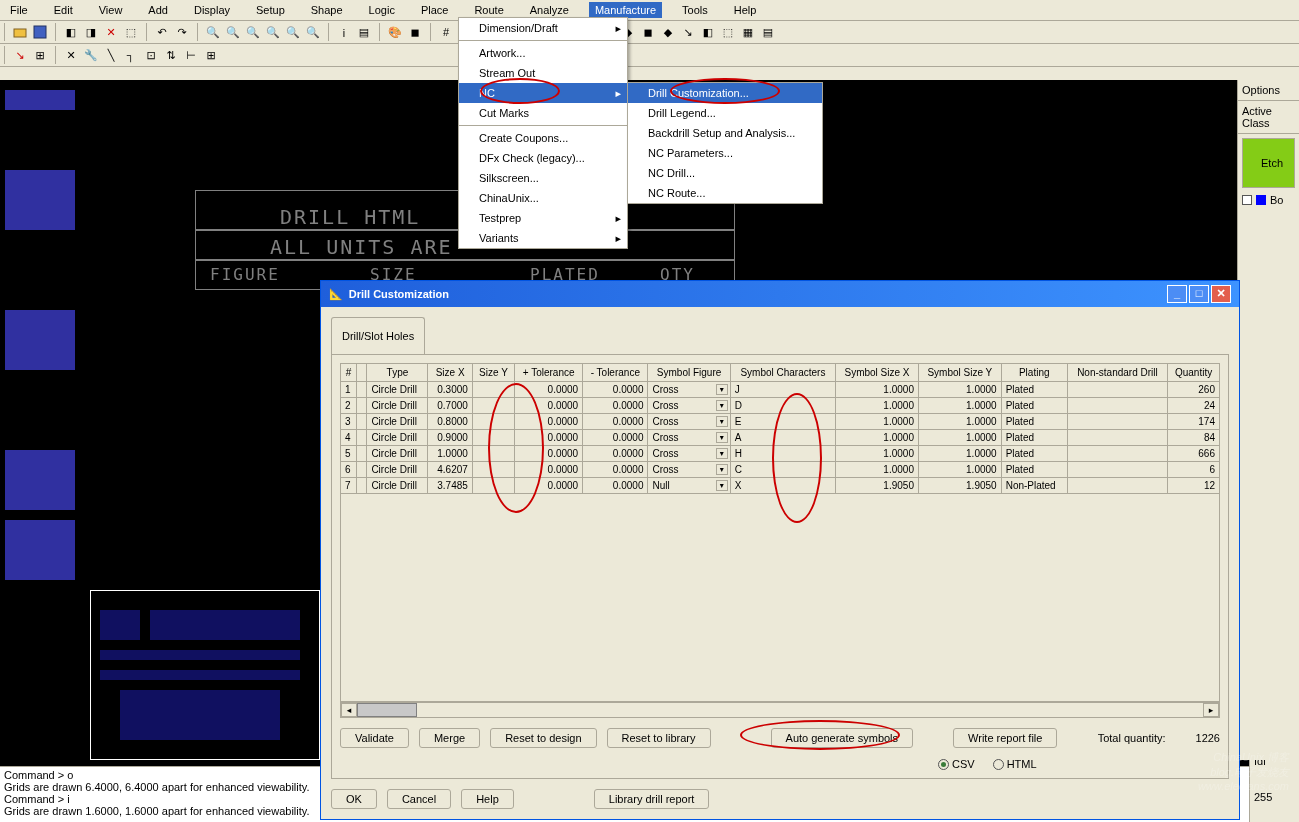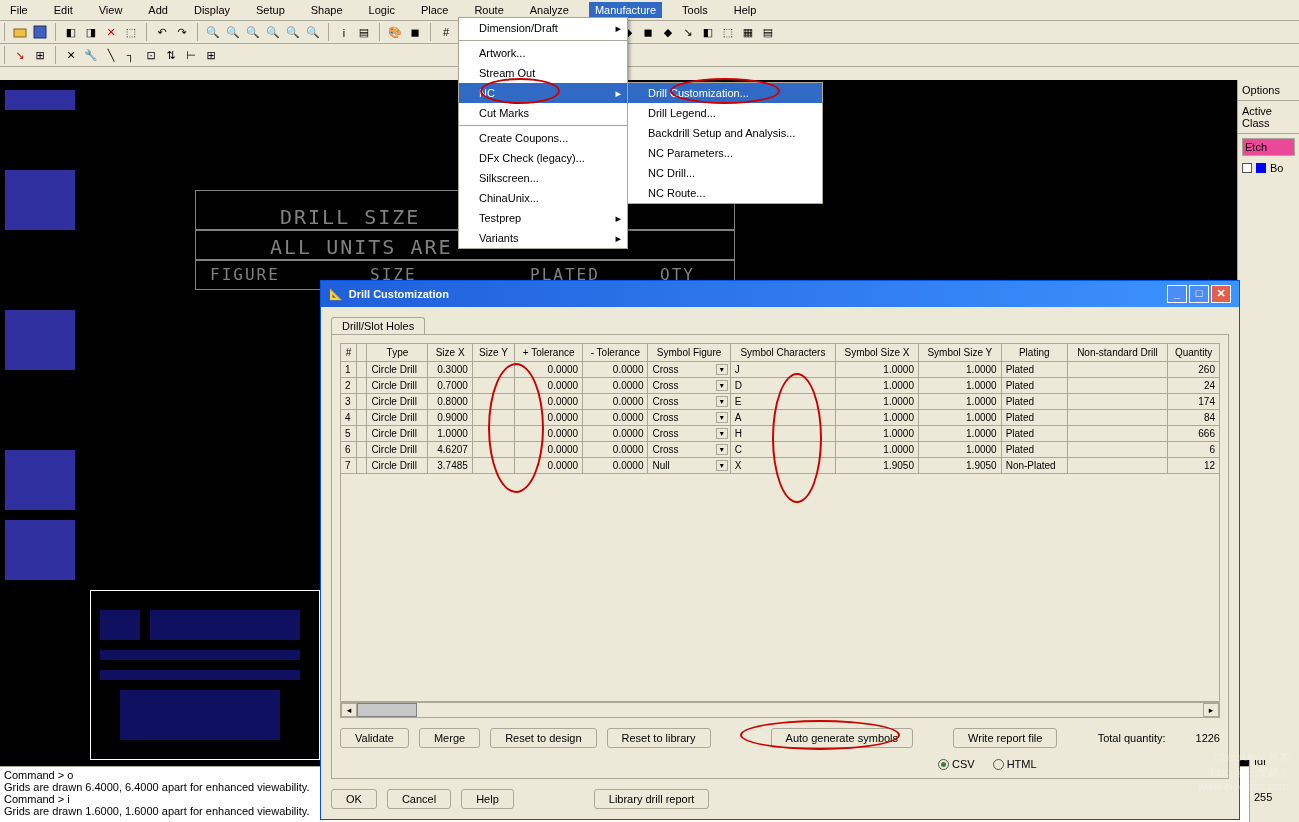--- a/index.html
+++ b/index.html
@@ -35,21 +35,21 @@
 
 
 .dlg { position: absolute; left: 320px; top: 280px; width: 920px; height: 540px; background: #ece9d8; border: 1px solid #0054e3; z-index: 30; display: flex; flex-direction: column; }
 .dlg-title { height: 26px; background: linear-gradient(to right, #1f5fdb, #3d93ff); color: #fff; font-weight: bold; padding: 5px 8px; display: flex; justify-content: space-between; align-items: center; }
 .dlg-title-btns { display: flex; gap: 2px; }
 .dlg-title-btn { width: 20px; height: 18px; background: #4c8df5; border: 1px solid #fff; color: #fff; text-align: center; font-weight: bold; line-height: 14px; }
 .dlg-title-btn.close { background: #e35e4d; }
 .dlg-body { flex: 1; padding: 10px; display: flex; flex-direction: column; }
 
 .tabs { display: flex; }
-.tab { padding: 2px 10px; background: #ece9d8; border: 1px solid #aca899; border-bottom: none; border-radius: 3px 3px 0 0; }
+.tab { padding: 12px 10px; background: #ece9d8; border: 1px solid #aca899; border-bottom: none; border-radius: 3px 3px 0 0; }
 .tab-panel { flex: 1; background: #ece9d8; border: 1px solid #aca899; padding: 8px; display: flex; flex-direction: column; }
 
 .grid-wrap { flex: 1; background: #ece9d8; overflow: hidden; display: flex; flex-direction: column; }
 table.drill { border-collapse: collapse; width: 100%; background: #ece9d8; }
 table.drill th { background: #ece9d8; border: 1px solid #aca899; padding: 3px 4px; font-weight: normal; font-size: 10px; }
 table.drill td { border: 1px solid #aca899; padding: 2px 4px; font-size: 10px; background: #ece9d8; }
 table.drill td.num { text-align: right; }
 table.drill td.dd { position: relative; padding-right: 14px; }
 table.drill td.dd::after { content: "▾"; position: absolute; right: 2px; top: 2px; background: #ece9d8; border: 1px solid #aca899; width: 10px; text-align: center; font-size: 8px; }
 .grid-blank { flex: 1; background: #ece9d8; border: 1px solid #aca899; border-top: none; }
@@ -170,21 +170,21 @@
     <div class="tb-btn">⊡</div>
     <div class="tb-btn">⇅</div>
     <div class="tb-btn">⊢</div>
     <div class="tb-btn">⊞</div>
   </div>
 </div>
 
 <div class="canvas">
   <div class="grid"></div>
 
-  <div class="canvas-label" style="top:125px; left:280px;">DRILL SIZE</div>
+  <div class="canvas-label" style="top:125px; left:280px;">DRILL HTML</div>
   <div class="canvas-label" style="top:155px; left:270px;">ALL UNITS ARE</div>
   <div class="canvas-box" style="top:110px; left:195px; width:540px; height:40px;"></div>
   <div class="canvas-box" style="top:150px; left:195px; width:540px; height:30px;"></div>
   <div class="canvas-box" style="top:180px; left:195px; width:540px; height:30px;"></div>
   <div class="canvas-label" style="top:185px; left:210px; font-size:16px;">FIGURE</div>
   <div class="canvas-label" style="top:185px; left:370px; font-size:16px;">SIZE</div>
   <div class="canvas-label" style="top:185px; left:530px; font-size:16px;">PLATED</div>
   <div class="canvas-label" style="top:185px; left:660px; font-size:16px;">QTY</div>
 
   <div class="pcb" style="top:10px; left:5px; width:80px; height:700px;">
@@ -228,21 +228,21 @@
     <div class="menu-item">NC Drill...</div>
     <div class="menu-item">NC Route...</div>
   </div>
 <div class="annot" style="left:480px; top:78px; width:80px; height:26px;"></div>
 <div class="annot" style="left:670px; top:78px; width:110px; height:26px;"></div>
 
 <div class="opts">
   <div class="hdr">Options</div>
   <div class="hdr">Active Class</div>
   <div style="padding:4px;">
-    <div style="border:1px solid #aca899; background:#ec4899; padding:2px; margin-bottom:6px;">Etch</div>
+    <div style="border:1px solid #aca899; background:#84cc16; padding:18px; margin-bottom:6px;">Etch</div>
     <div style="display:flex; align-items:center; gap:4px;">
       <span style="width:10px;height:10px;border:1px solid #555;background:#fff;"></span>
       <span style="width:10px;height:10px;background:#00f;"></span>
       <span>Bo</span>
     </div>
   </div>
 </div>
 
 <div class="dlg">
   <div class="dlg-title">

